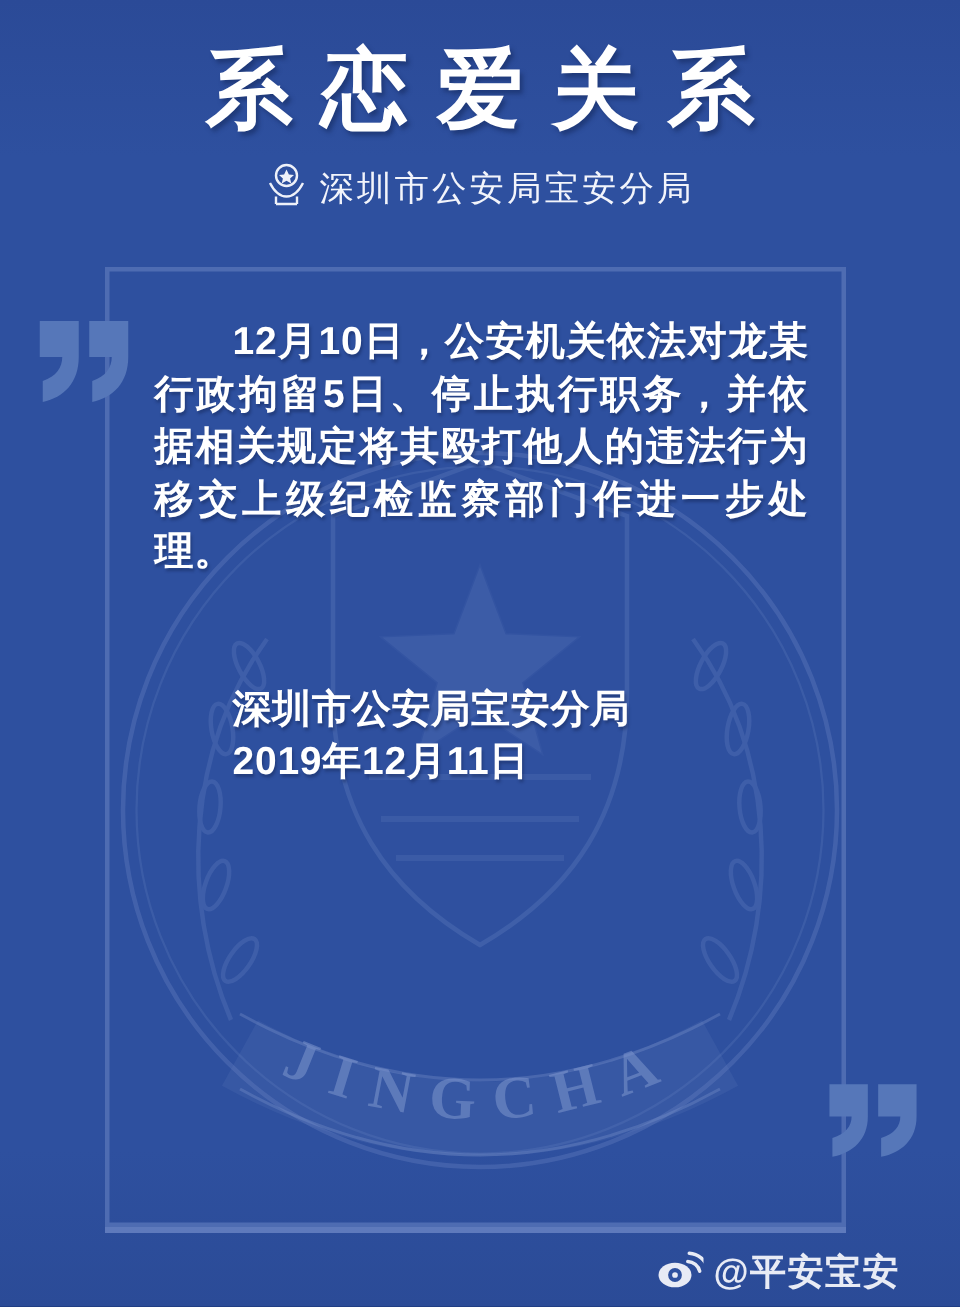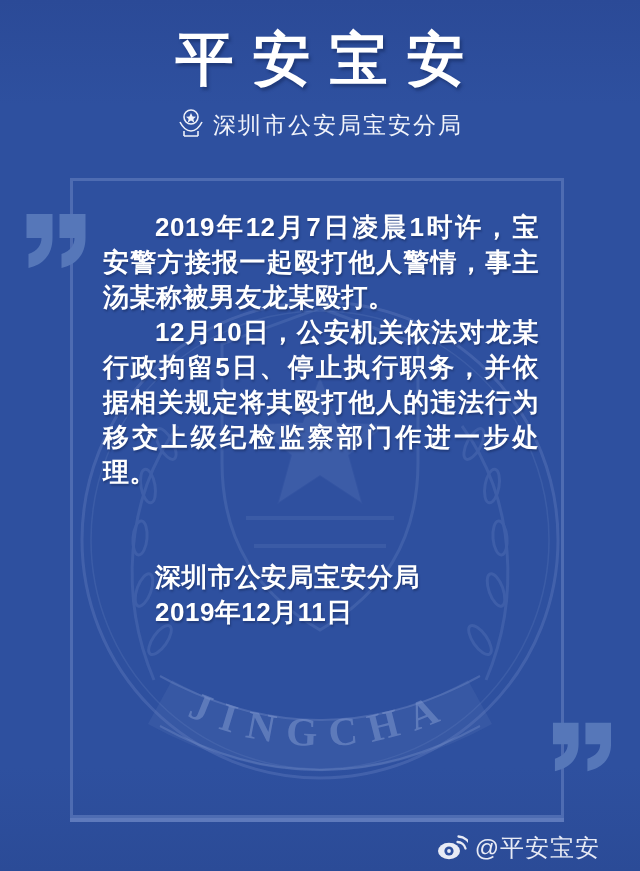--- a/index.html
+++ b/index.html
@@ -72,37 +72,37 @@
   .watermark{
     position:absolute;left:68px;top:250px;width:504px;height:566px;
     pointer-events:none;
   }
   
   .credit{
     position:absolute;top:832px;right:40px;
     display:flex;align-items:center;gap:7px;
   }
   .credit-text{
-    font-size:24px;font-weight:400;color:#e8ebf5;letter-spacing:1px;
+    font-size:24px;font-weight:700;color:#e8ebf5;letter-spacing:1px;
   }
 </style>
 </head>
 <body>
 
 <div class="canvas">
 
   <svg width="0" height="0" style="position:absolute">
     <defs>
       <symbol id="qmark" viewBox="0 0 30 58">
         <path d="M2,2 H28 V26 C28,43 18,53 4,56 L4,42 C13,39 17,33 17,26 H2 Z"></path>
       </symbol>
     </defs>
   </svg>
 
-  <div class="title">平安宝安</div>
+  <div class="title">系恋爱关系</div>
 
   <div class="subtitle-row">
     <span>
       <svg width="28" height="30" viewBox="0 0 28 30">
         <g stroke="#eef1f9" fill="none" stroke-width="1.6">
           <circle cx="14" cy="9" r="7"></circle>
           <path d="M3,14 C6,20 10,23 14,23 C18,23 22,20 25,14"></path>
           <path d="M7,23 L7,28 M21,23 L21,28 M7,28 H21"></path>
         </g>
         <path d="M14,5 L15.6,8.4 19,8.7 16.4,11 17.2,14.4 14,12.5 10.8,14.4 11.6,11 9,8.7 12.4,8.4 Z" fill="#eef1f9"></path>
@@ -154,21 +154,20 @@
   <div class="notice-box"></div>
 
   <div class="quote-open">
     <svg width="64" height="58" viewBox="0 0 63 58" fill="#5677b9">
       <use href="#qmark" x="0" width="30" height="58"></use>
       <use href="#qmark" x="33" width="30" height="58"></use>
     </svg>
   </div>
 
   <div class="body-text">
-    <p>2019年12月7日凌晨1时许，宝安警方接报一起殴打他人警情，事主汤某称被男友龙某殴打。</p>
     <p>12月10日，公安机关依法对龙某行政拘留5日、停止执行职务，并依据相关规定将其殴打他人的违法行为移交上级纪检监察部门作进一步处理。</p>
     <div class="signature">
       <p class="sig-org">深圳市公安局宝安分局</p>
       <p class="sig-date">2019年12月11日</p>
     </div>
   </div>
 
   <div class="quote-close">
     <svg width="62" height="52" viewBox="0 0 63 58" preserveAspectRatio="none" fill="#5677b9">
       <use href="#qmark" x="0" width="30" height="58"></use>

